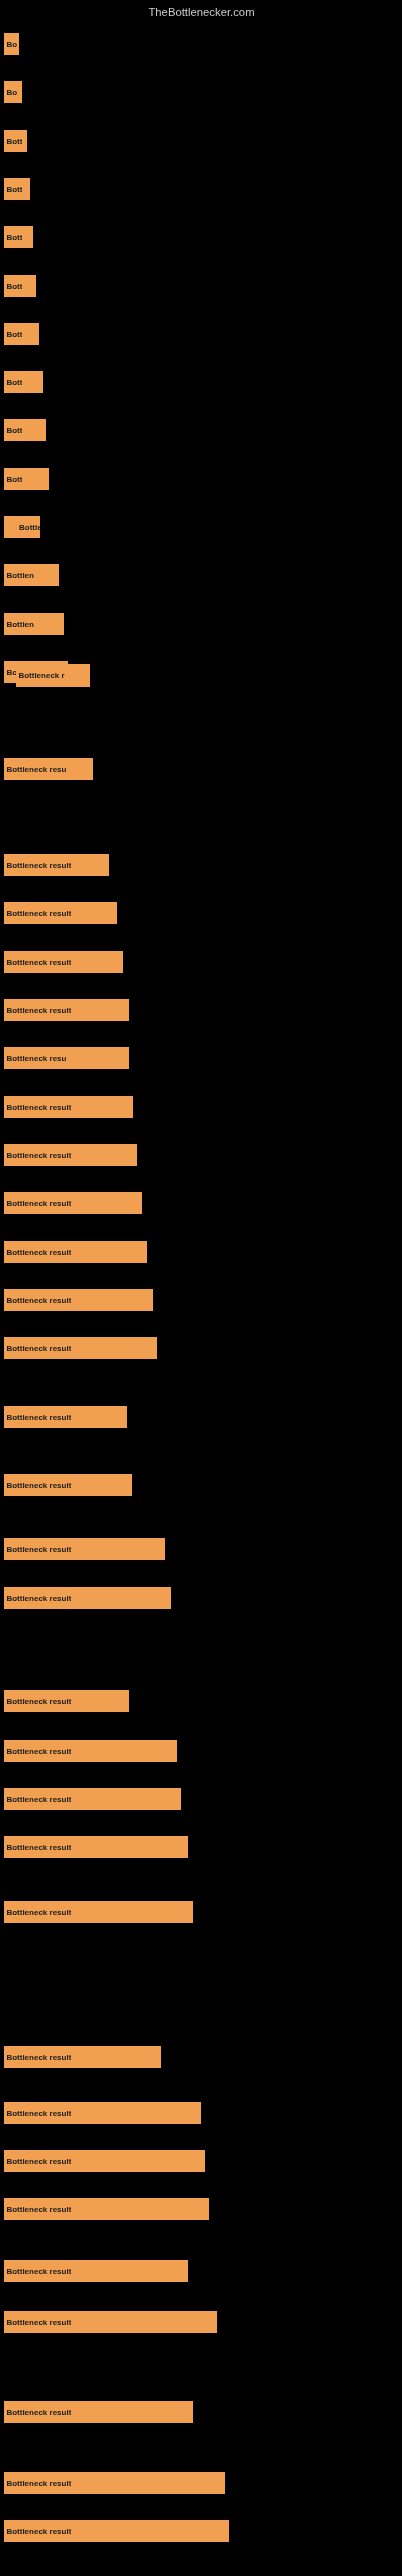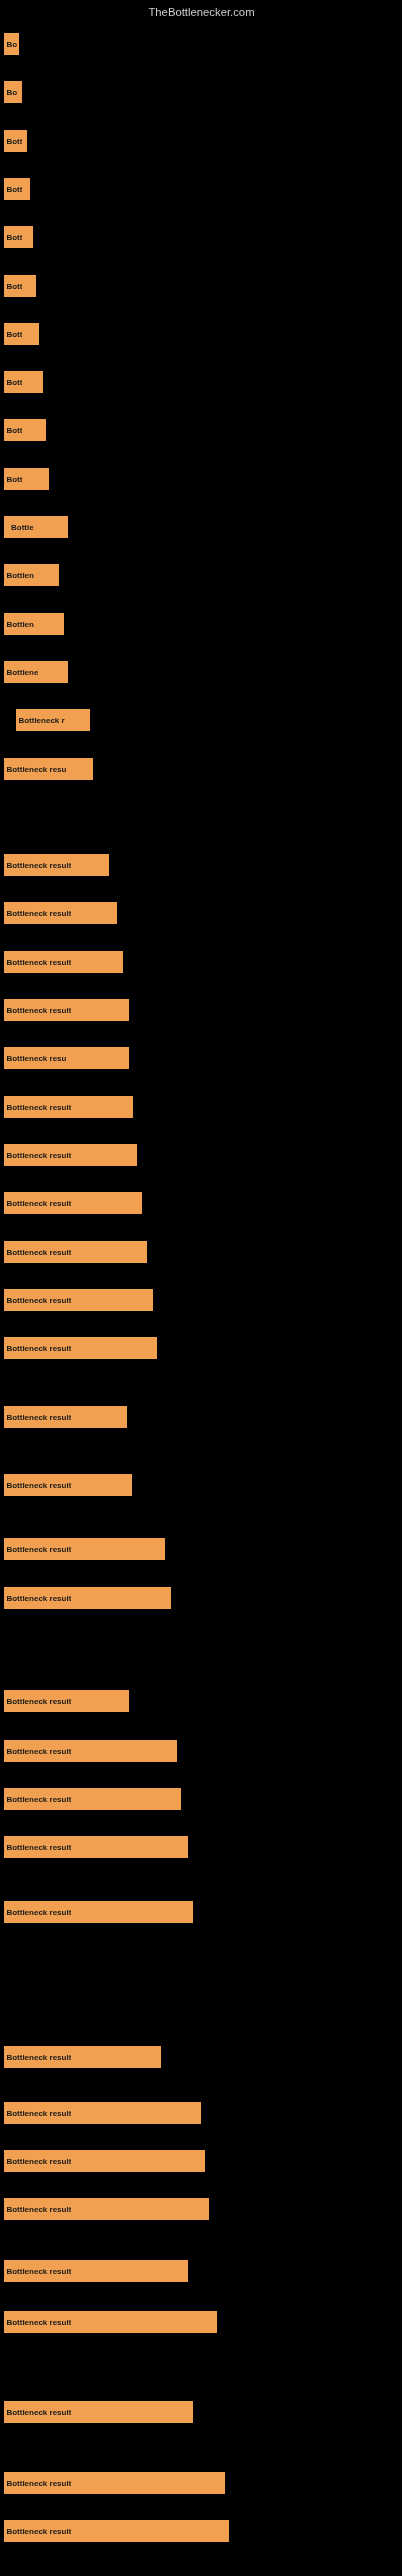--- a/index.html
+++ b/index.html
@@ -82,40 +82,40 @@
       <div style="background-color: rgb(240, 160, 80); width: 42px; height: 22.5px; display: flex; align-items: center; padding-left: 2.4px; flex-shrink: 0;">
         <span style="color: rgb(26, 26, 26); font-size: 8px; font-weight: bold; white-space: nowrap; overflow: hidden;">Bott</span>
       </div>
     </div>
     <div style="position: absolute; top: 435px; left: 4px; right: 4px; height: 40px; display: flex; align-items: center;">
       <div style="background-color: rgb(240, 160, 80); width: 45px; height: 22.5px; display: flex; align-items: center; padding-left: 2.4px; flex-shrink: 0;">
         <span style="color: rgb(26, 26, 26); font-size: 8px; font-weight: bold; white-space: nowrap; overflow: hidden;">Bott</span>
       </div>
     </div>
     <div style="position: absolute; top: 483px; left: 4px; right: 4px; height: 40px; display: flex; align-items: center;">
-      <div style="background-color: rgb(240, 160, 80); width: 64px; height: 22.5px; display: flex; align-items: center; padding-left: 7px; flex-shrink: 0;">
+      <div style="background-color: rgb(240, 160, 80); width: 36px; height: 22.5px; display: flex; align-items: center; padding-left: 15px; flex-shrink: 0;">
         <span style="color: rgb(26, 26, 26); font-size: 8px; font-weight: bold; white-space: nowrap; overflow: hidden;">Bottle</span>
       </div>
     </div>
     <div style="position: absolute; top: 531px; left: 4px; right: 4px; height: 40px; display: flex; align-items: center;">
       <div style="background-color: rgb(240, 160, 80); width: 55px; height: 22.5px; display: flex; align-items: center; padding-left: 2.4px; flex-shrink: 0;">
         <span style="color: rgb(26, 26, 26); font-size: 8px; font-weight: bold; white-space: nowrap; overflow: hidden;">Bottlen</span>
       </div>
     </div>
     <div style="position: absolute; top: 580px; left: 4px; right: 4px; height: 40px; display: flex; align-items: center;">
       <div style="background-color: rgb(240, 160, 80); width: 60px; height: 22.5px; display: flex; align-items: center; padding-left: 2.4px; flex-shrink: 0;">
         <span style="color: rgb(26, 26, 26); font-size: 8px; font-weight: bold; white-space: nowrap; overflow: hidden;">Bottlen</span>
       </div>
     </div>
     <div style="position: absolute; top: 628px; left: 4px; right: 4px; height: 40px; display: flex; align-items: center;">
       <div style="background-color: rgb(240, 160, 80); width: 64px; height: 22.5px; display: flex; align-items: center; padding-left: 2.4px; flex-shrink: 0;">
         <span style="color: rgb(26, 26, 26); font-size: 8px; font-weight: bold; white-space: nowrap; overflow: hidden;">Bottlene</span>
       </div>
     </div>
-    <div style="position: absolute; top: 676px; left: 4px; right: 4px; height: 40px; display: flex; align-items: center; padding-left: 12px;">
+    <div style="position: absolute; top: 640px; left: 4px; right: 4px; height: 40px; display: flex;  padding-left: 12px;">
       <div style="background-color: rgb(240, 160, 80); width: 74px; height: 22.5px; display: flex; align-items: center; padding-left: 2.4px; flex-shrink: 0;">
         <span style="color: rgb(26, 26, 26); font-size: 8px; font-weight: bold; white-space: nowrap; overflow: hidden;">Bottleneck r</span>
       </div>
     </div>
     <div style="position: absolute; top: 725px; left: 4px; right: 4px; height: 40px; display: flex; align-items: center;">
       <div style="background-color: rgb(240, 160, 80); width: 89px; height: 22.5px; display: flex; align-items: center; padding-left: 2.4px; flex-shrink: 0;">
         <span style="color: rgb(26, 26, 26); font-size: 8px; font-weight: bold; white-space: nowrap; overflow: hidden;">Bottleneck resu</span>
       </div>
     </div>
     <div style="position: absolute; top: 821px; left: 4px; right: 4px; height: 40px; display: flex; align-items: center;">

